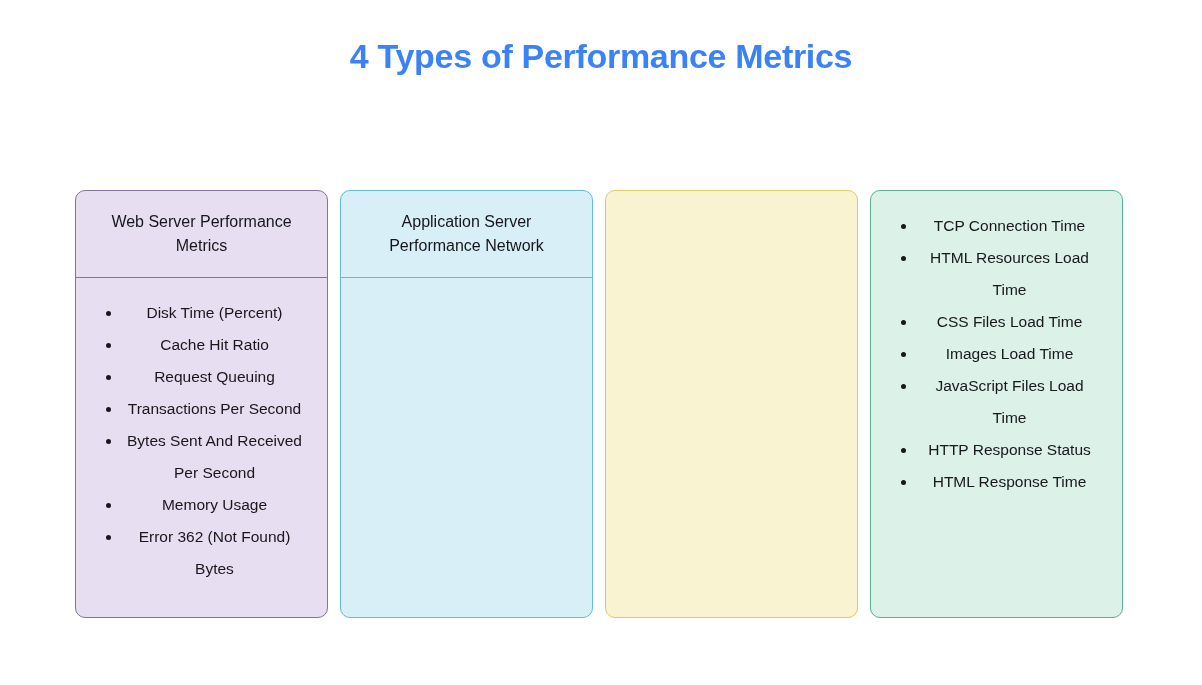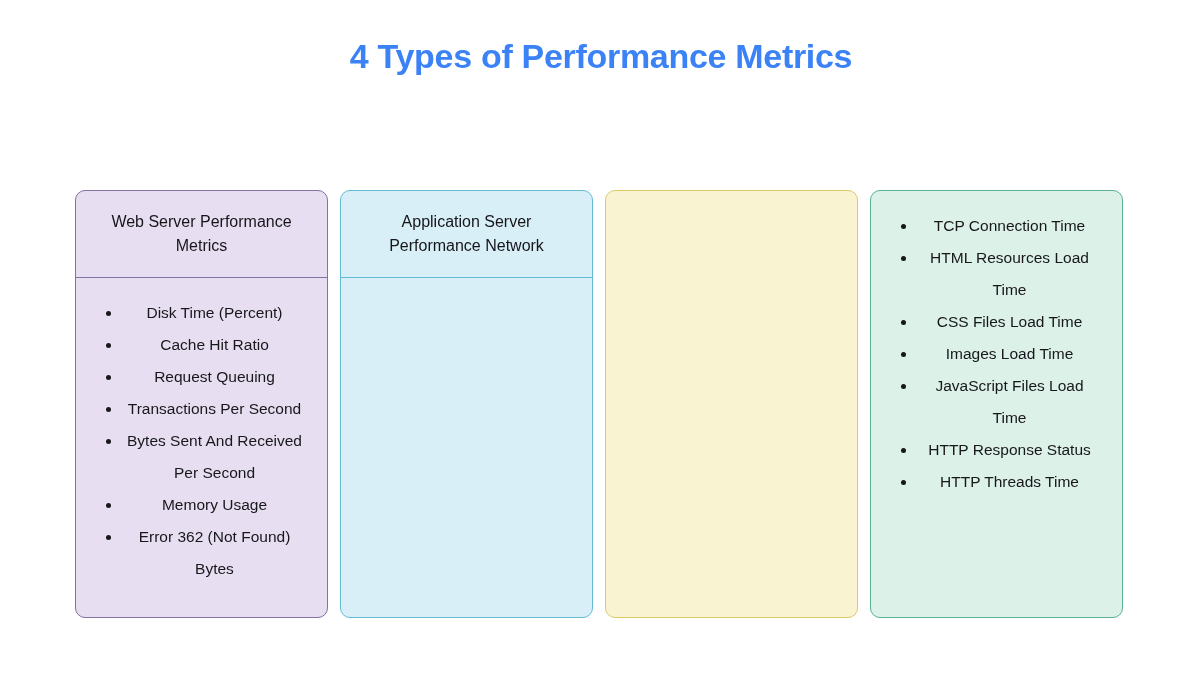--- a/index.html
+++ b/index.html
@@ -94,17 +94,17 @@
   </section>
 
   <section class="card" style="--card-bg: #dcf1e7; --card-border: #58b192;">
     <ul class="card-list">
           <li>TCP Connection Time</li>
           <li>HTML Resources Load Time</li>
           <li>CSS Files Load Time</li>
           <li>Images Load Time</li>
           <li>JavaScript Files Load Time</li>
           <li>HTTP Response Status</li>
-          <li>HTTP Threads Time</li>
+          <li>HTML Response Time</li>
         </ul>
   </section>
 </div>
 </div>
 
 </body></html>

